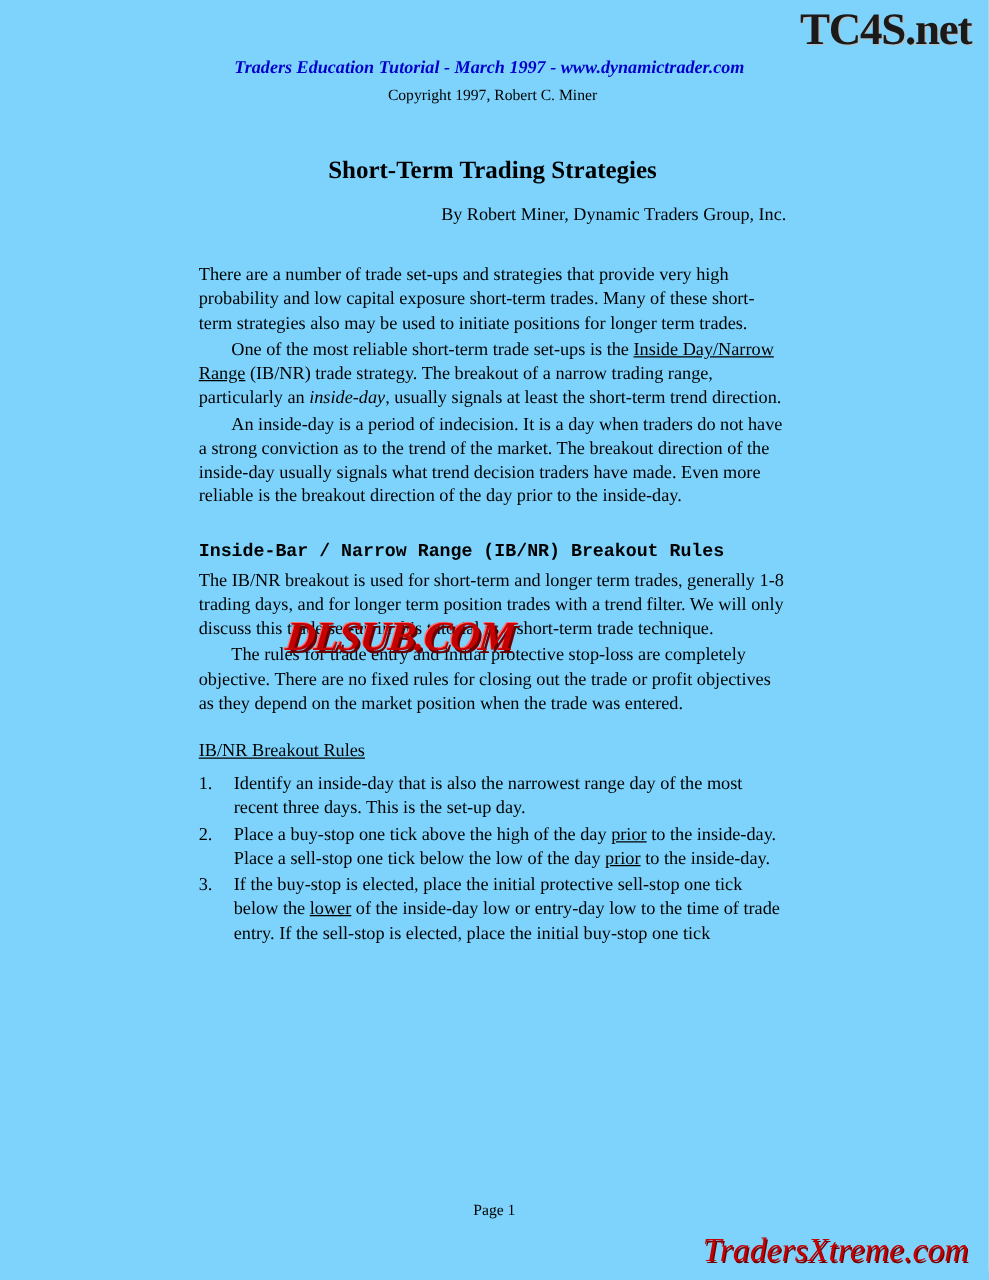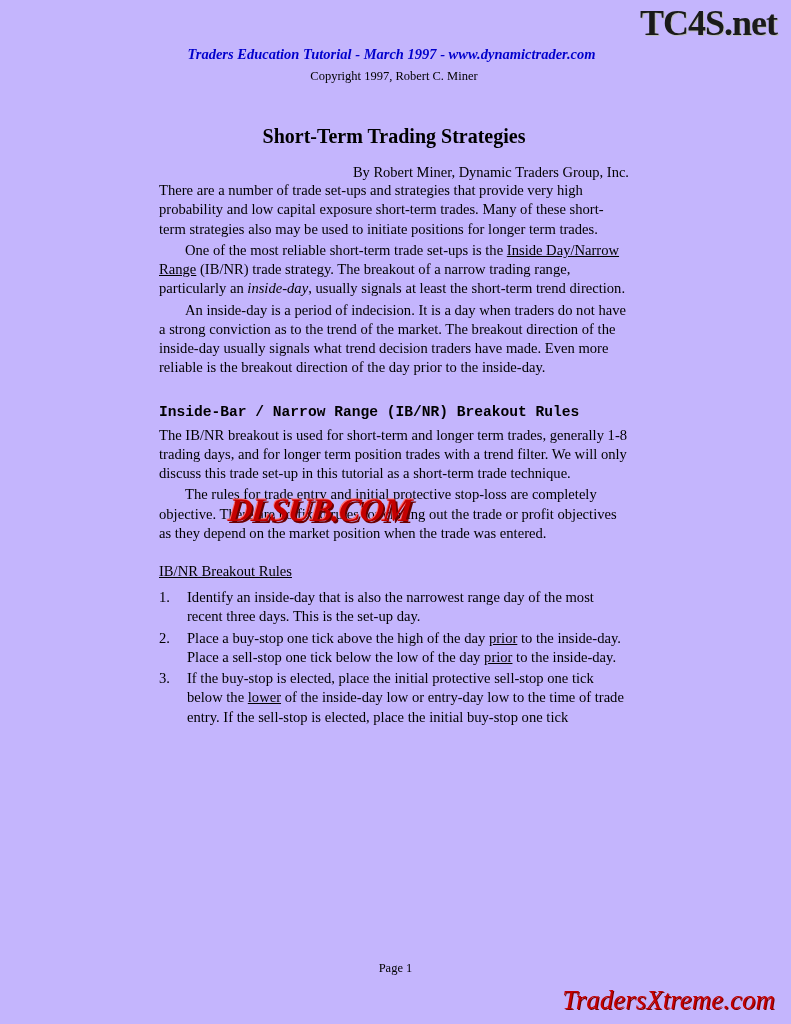--- a/index.html
+++ b/index.html
@@ -13,21 +13,21 @@
     position: relative;
     font-family: "Liberation Serif", serif;
     color: #000000;
     overflow: hidden;
   }
 
   .page {
     position: relative;
     width: 791px;
     height: 1024px;
-    background: #c4b5fd;
+    background: #7dd3fc;
   }
 
   
   .wm-tc4s {
     position: absolute;
     top: 2px;
     right: 14px;
     font-family: "Liberation Serif", serif;
     font-weight: bold;
     font-size: 36px;
@@ -97,21 +97,21 @@
     font-size: 14.5px;
     margin-top: 16px;
   }
 
   p.body {
     font-size: 14.6px;
     line-height: 1.32;
     margin: 0;
     text-align: left;
   }
-  p.first { }
+  p.first { margin-top: 30px; }
   p.ind { text-indent: 26px; margin-top: 2px; }
 
   h2.sub {
     font-size: 14.6px;
     font-weight: bold;
     margin: 26px 0 6px 0;
     font-family: Liberation Mono, monospace;
   }
 
   .u { text-decoration: underline; }

